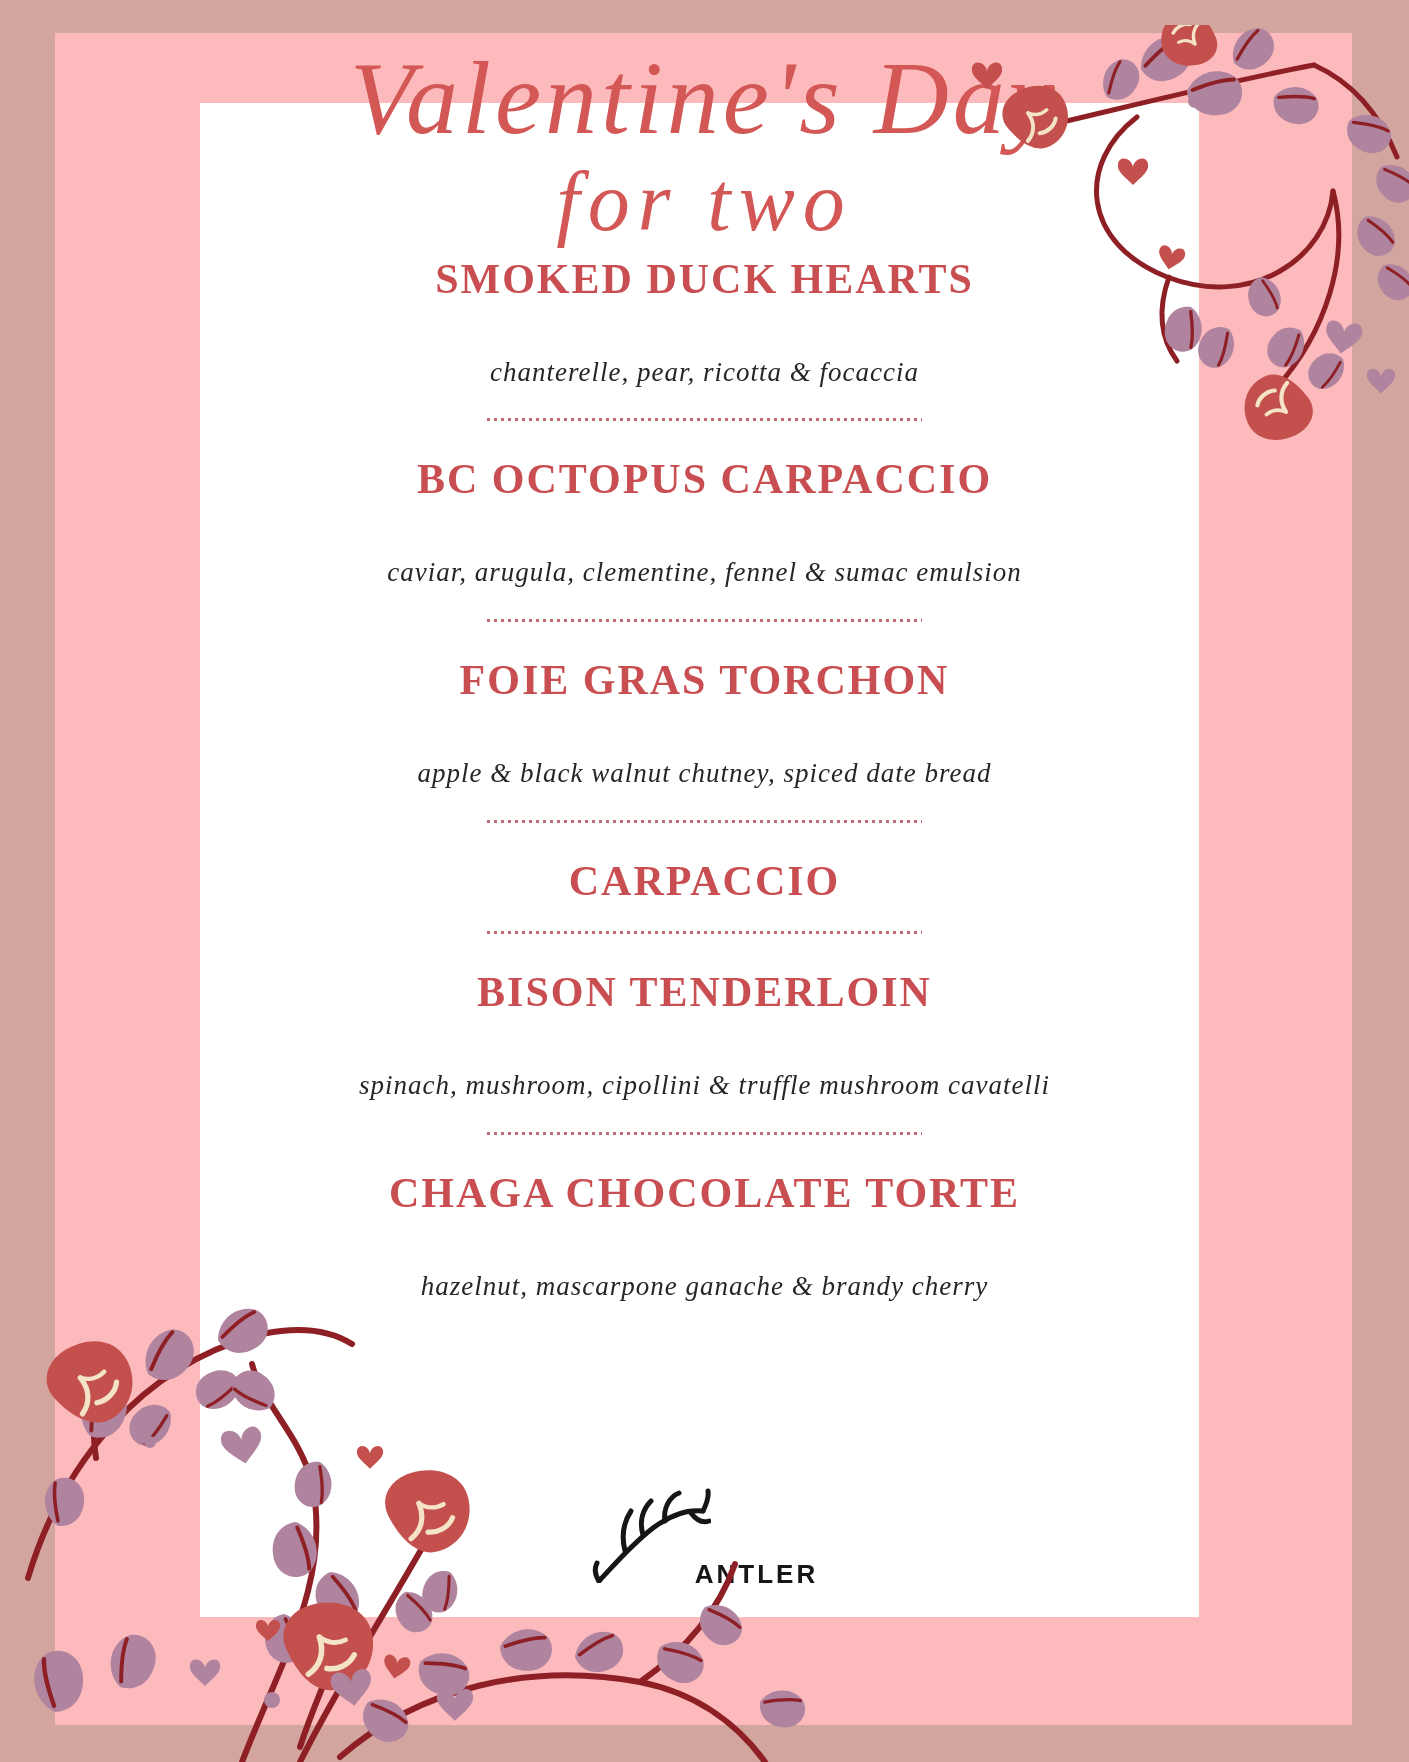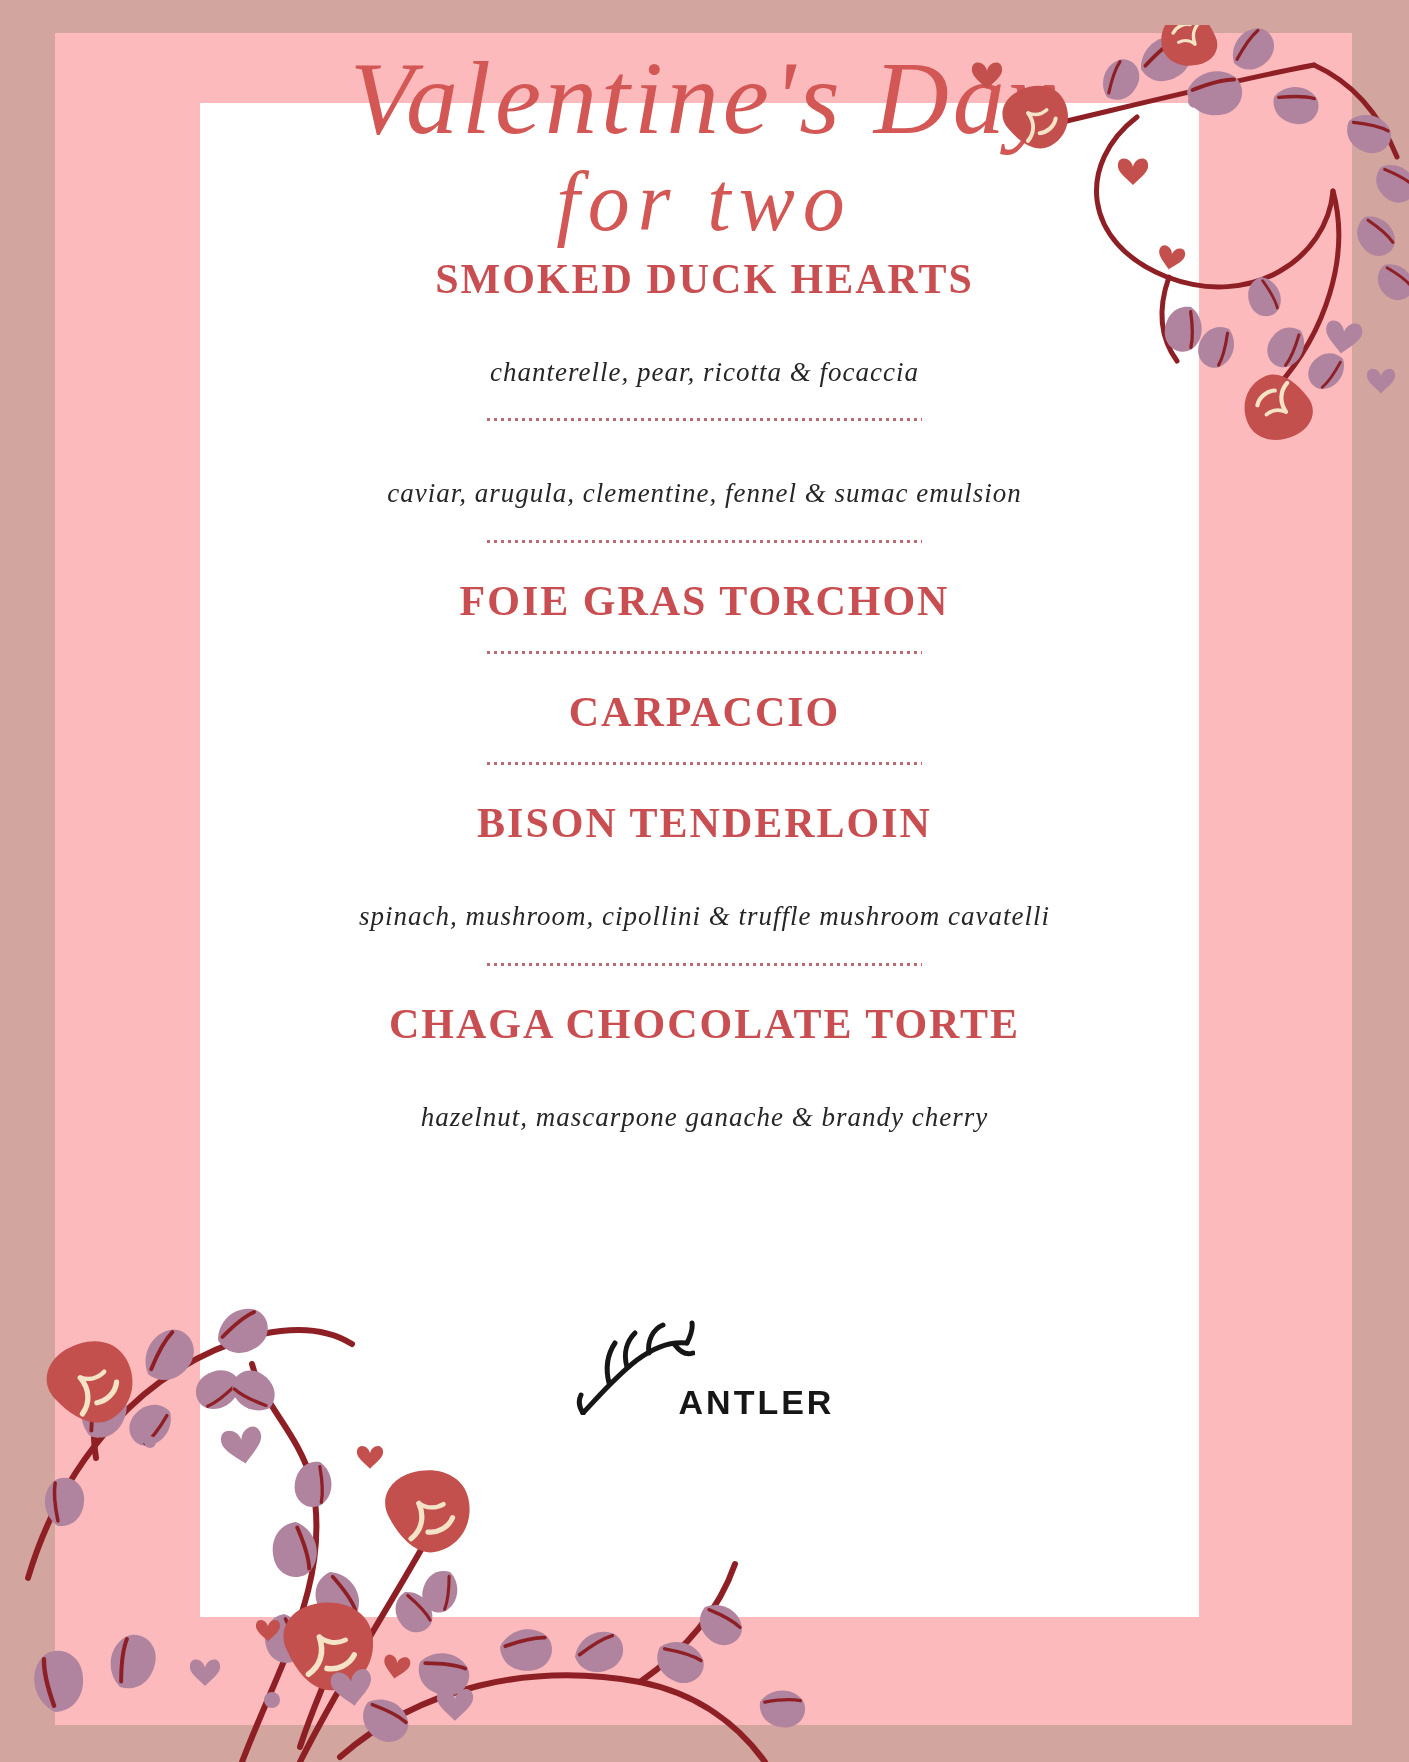--- a/index.html
+++ b/index.html
@@ -38,21 +38,21 @@
   }
   .divider{
     margin:29px auto 0;width:435px;height:3px;
     background:repeating-linear-gradient(90deg,#bd6a77 0 3px,transparent 3px 7px);
   }
   .logo{
     margin:180px auto 0;display:flex;align-items:flex-end;justify-content:center;
   }
   .logo svg{margin-right:-16px;margin-bottom:4px;}
   .logo-text{
-    font-family:"Liberation Sans",sans-serif;font-weight:bold;font-size:34px;
+    font-family:"Liberation Sans",sans-serif;font-weight:bold;font-size:26px;
     letter-spacing:3px;color:#161616;line-height:1;
   }
   .deco{position:absolute;z-index:3;pointer-events:none;}
   .deco-tr{top:25px;right:0;}
   .deco-bl{left:0;bottom:0;}
 </style>
 </head>
 <body>
 
 <div class="pink-frame"></div>
@@ -167,24 +167,26 @@
 </svg>
 
 <div class="content">
   <div class="title-line1">Valentine's Day</div>
   <div class="title-line2">for two</div>
 
   <div class="course-name first">SMOKED DUCK HEARTS</div>
   <div class="course-desc">chanterelle, pear, ricotta &amp; focaccia</div>
   <div class="divider"></div>
 
+  <div class="course-name">BC OCTOPUS CARPACCIO</div>
   <div class="course-desc">caviar, arugula, clementine, fennel &amp; sumac emulsion</div>
   <div class="divider"></div>
 
   <div class="course-name">FOIE GRAS TORCHON</div>
+  <div class="course-desc">apple &amp; black walnut chutney, spiced date bread</div>
   <div class="divider"></div>
 
   <div class="course-name">CARPACCIO</div>
   <div class="divider"></div>
 
   <div class="course-name">BISON TENDERLOIN</div>
   <div class="course-desc">spinach, mushroom, cipollini &amp; truffle mushroom cavatelli</div>
   <div class="divider"></div>
 
   <div class="course-name">CHAGA CHOCOLATE TORTE</div>

